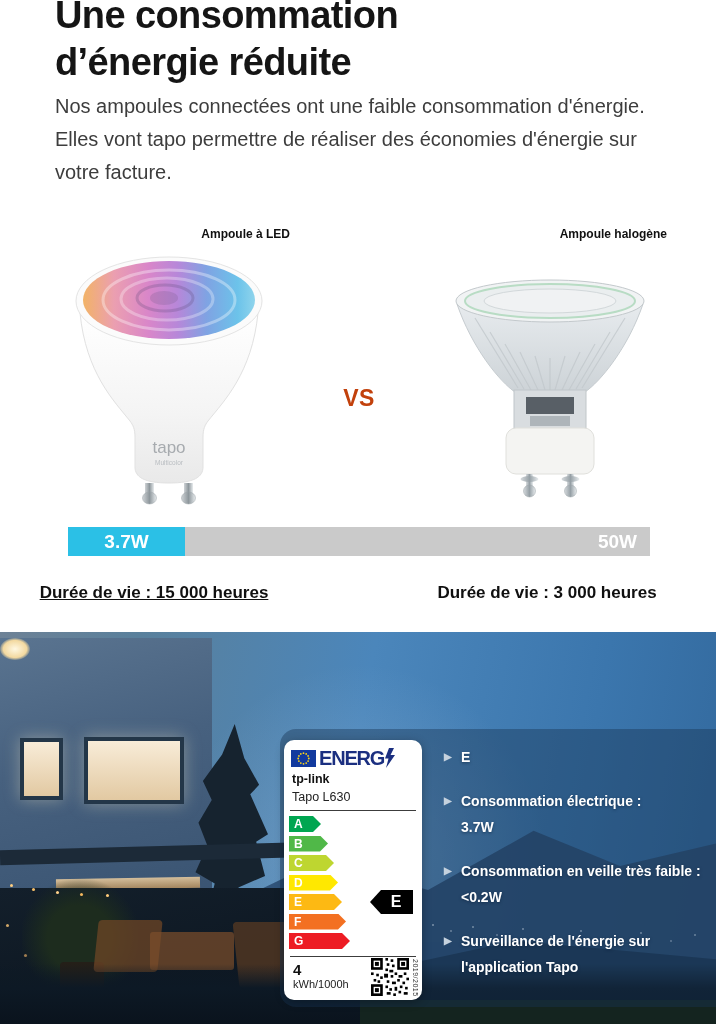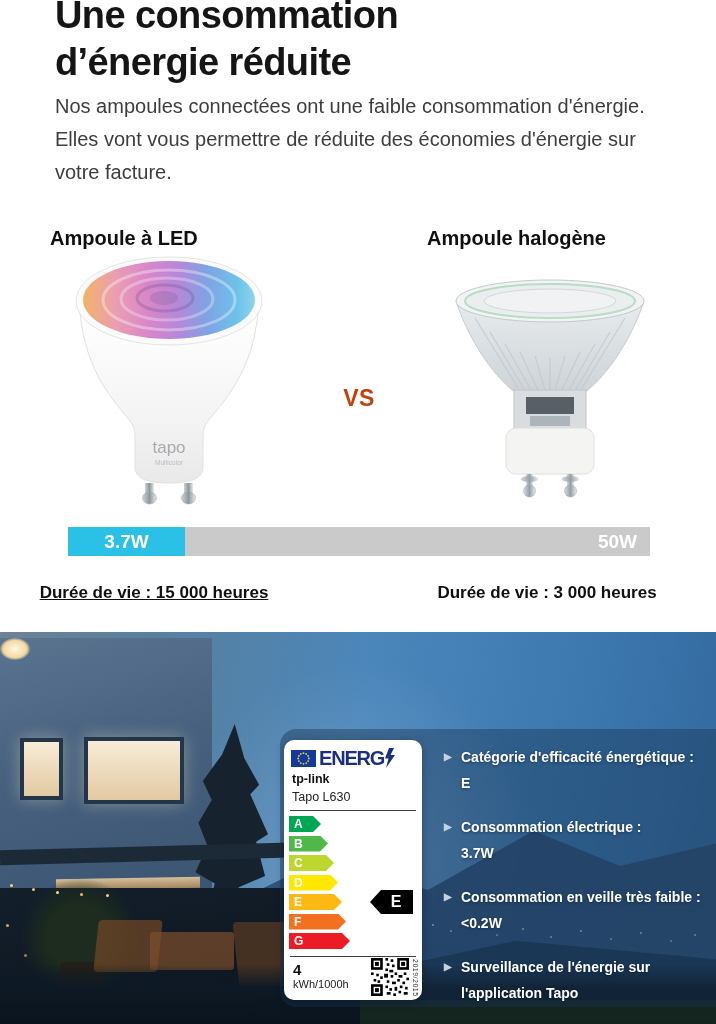--- a/index.html
+++ b/index.html
@@ -12,22 +12,22 @@
   
   .hero { position:absolute; left:0; top:0; width:641px; height:632px; background:#fff; }
   .title {
     position:absolute; left:55px; top:-8px; width:480px; margin:0;
     font-size:38px; line-height:47px; font-weight:bold; color:#151515; letter-spacing:-0.6px;
   }
   .desc {
     position:absolute; left:55px; top:90px; width:605px; margin:0;
     font-size:20px; line-height:33px; color:#3d3d3d;
   }
-  .col-title { position:absolute; top:227px; width:240px; margin:0; text-align:left;
-    font-size:20px; font-weight:bold; color:#101010; }
+  .col-title { position:absolute; top:227px; width:240px; margin:0; text-align:right;
+    font-size:12px; font-weight:bold; color:#101010; }
   .col-title.led { left:50px; }
   .col-title.hal { left:427px; }
   .vs { position:absolute; left:319px; top:362px; width:80px; text-align:center;
     font-size:23px; font-weight:bold; letter-spacing:0.5px; color:#c2410c; }
   .bulb-led { position:absolute; left:72px; top:253px; width:195px; height:252px; }
   .bulb-hal { position:absolute; left:450px; top:276px; width:200px; height:224px; }
 
   .power-bar { position:absolute; left:68px; top:527px; width:582px; height:29px;
     background:#cacaca; }
   .led-seg { position:absolute; left:0; top:0; width:117px; height:29px; background:#2bc0e6;
@@ -144,21 +144,21 @@
   
   .tapo-logo { font-family:"Liberation Sans", sans-serif; }
 </style>
 </head>
 <body>
 
 <div class="page">
 
   <section class="hero">
     <h1 class="title">Une consommation d’énergie réduite</h1>
-    <p class="desc">Nos ampoules connectées ont une faible consommation d'énergie. Elles vont vous permettre de réduite des économies d'énergie sur votre facture.</p>
+    <p class="desc">Nos ampoules connectées ont une faible consommation d'énergie. Elles vont tapo permettre de réaliser des économies d'énergie sur votre facture.</p>
 
     <p class="col-title led">Ampoule à LED</p>
     <p class="col-title hal">Ampoule halogène</p>
 
     <svg class="bulb-led" viewBox="0 0 195 252">
       <defs>
         <linearGradient id="ledface" x1="0" y1="0" x2="1" y2="0">
           <stop offset="0" stop-color="#f2b366"></stop>
             <stop offset="0.18" stop-color="#eb9fb0"></stop>
           <stop offset="0.38" stop-color="#d986c9"></stop>
@@ -371,21 +371,20 @@
             <rect x="21" y="25" width="2" height="2"></rect>
           <rect x="25" y="26" width="3" height="2"></rect>
         </g>
       </svg>
       <div class="ec-reg">2019/2015</div>
     </div>
 
     <div class="features">
       <div class="feat">
         <span class="feat-marker">▶</span>
-        <div class="feat-label">Catégorie d'efficacité énergétique :</div>
         <div class="feat-value">E</div>
       </div>
       <div class="feat">
         <span class="feat-marker">▶</span>
         <div class="feat-label">Consommation électrique :</div>
         <div class="feat-value">3.7W</div>
       </div>
       <div class="feat">
         <span class="feat-marker">▶</span>
         <div class="feat-label">Consommation en veille très faible :</div>

